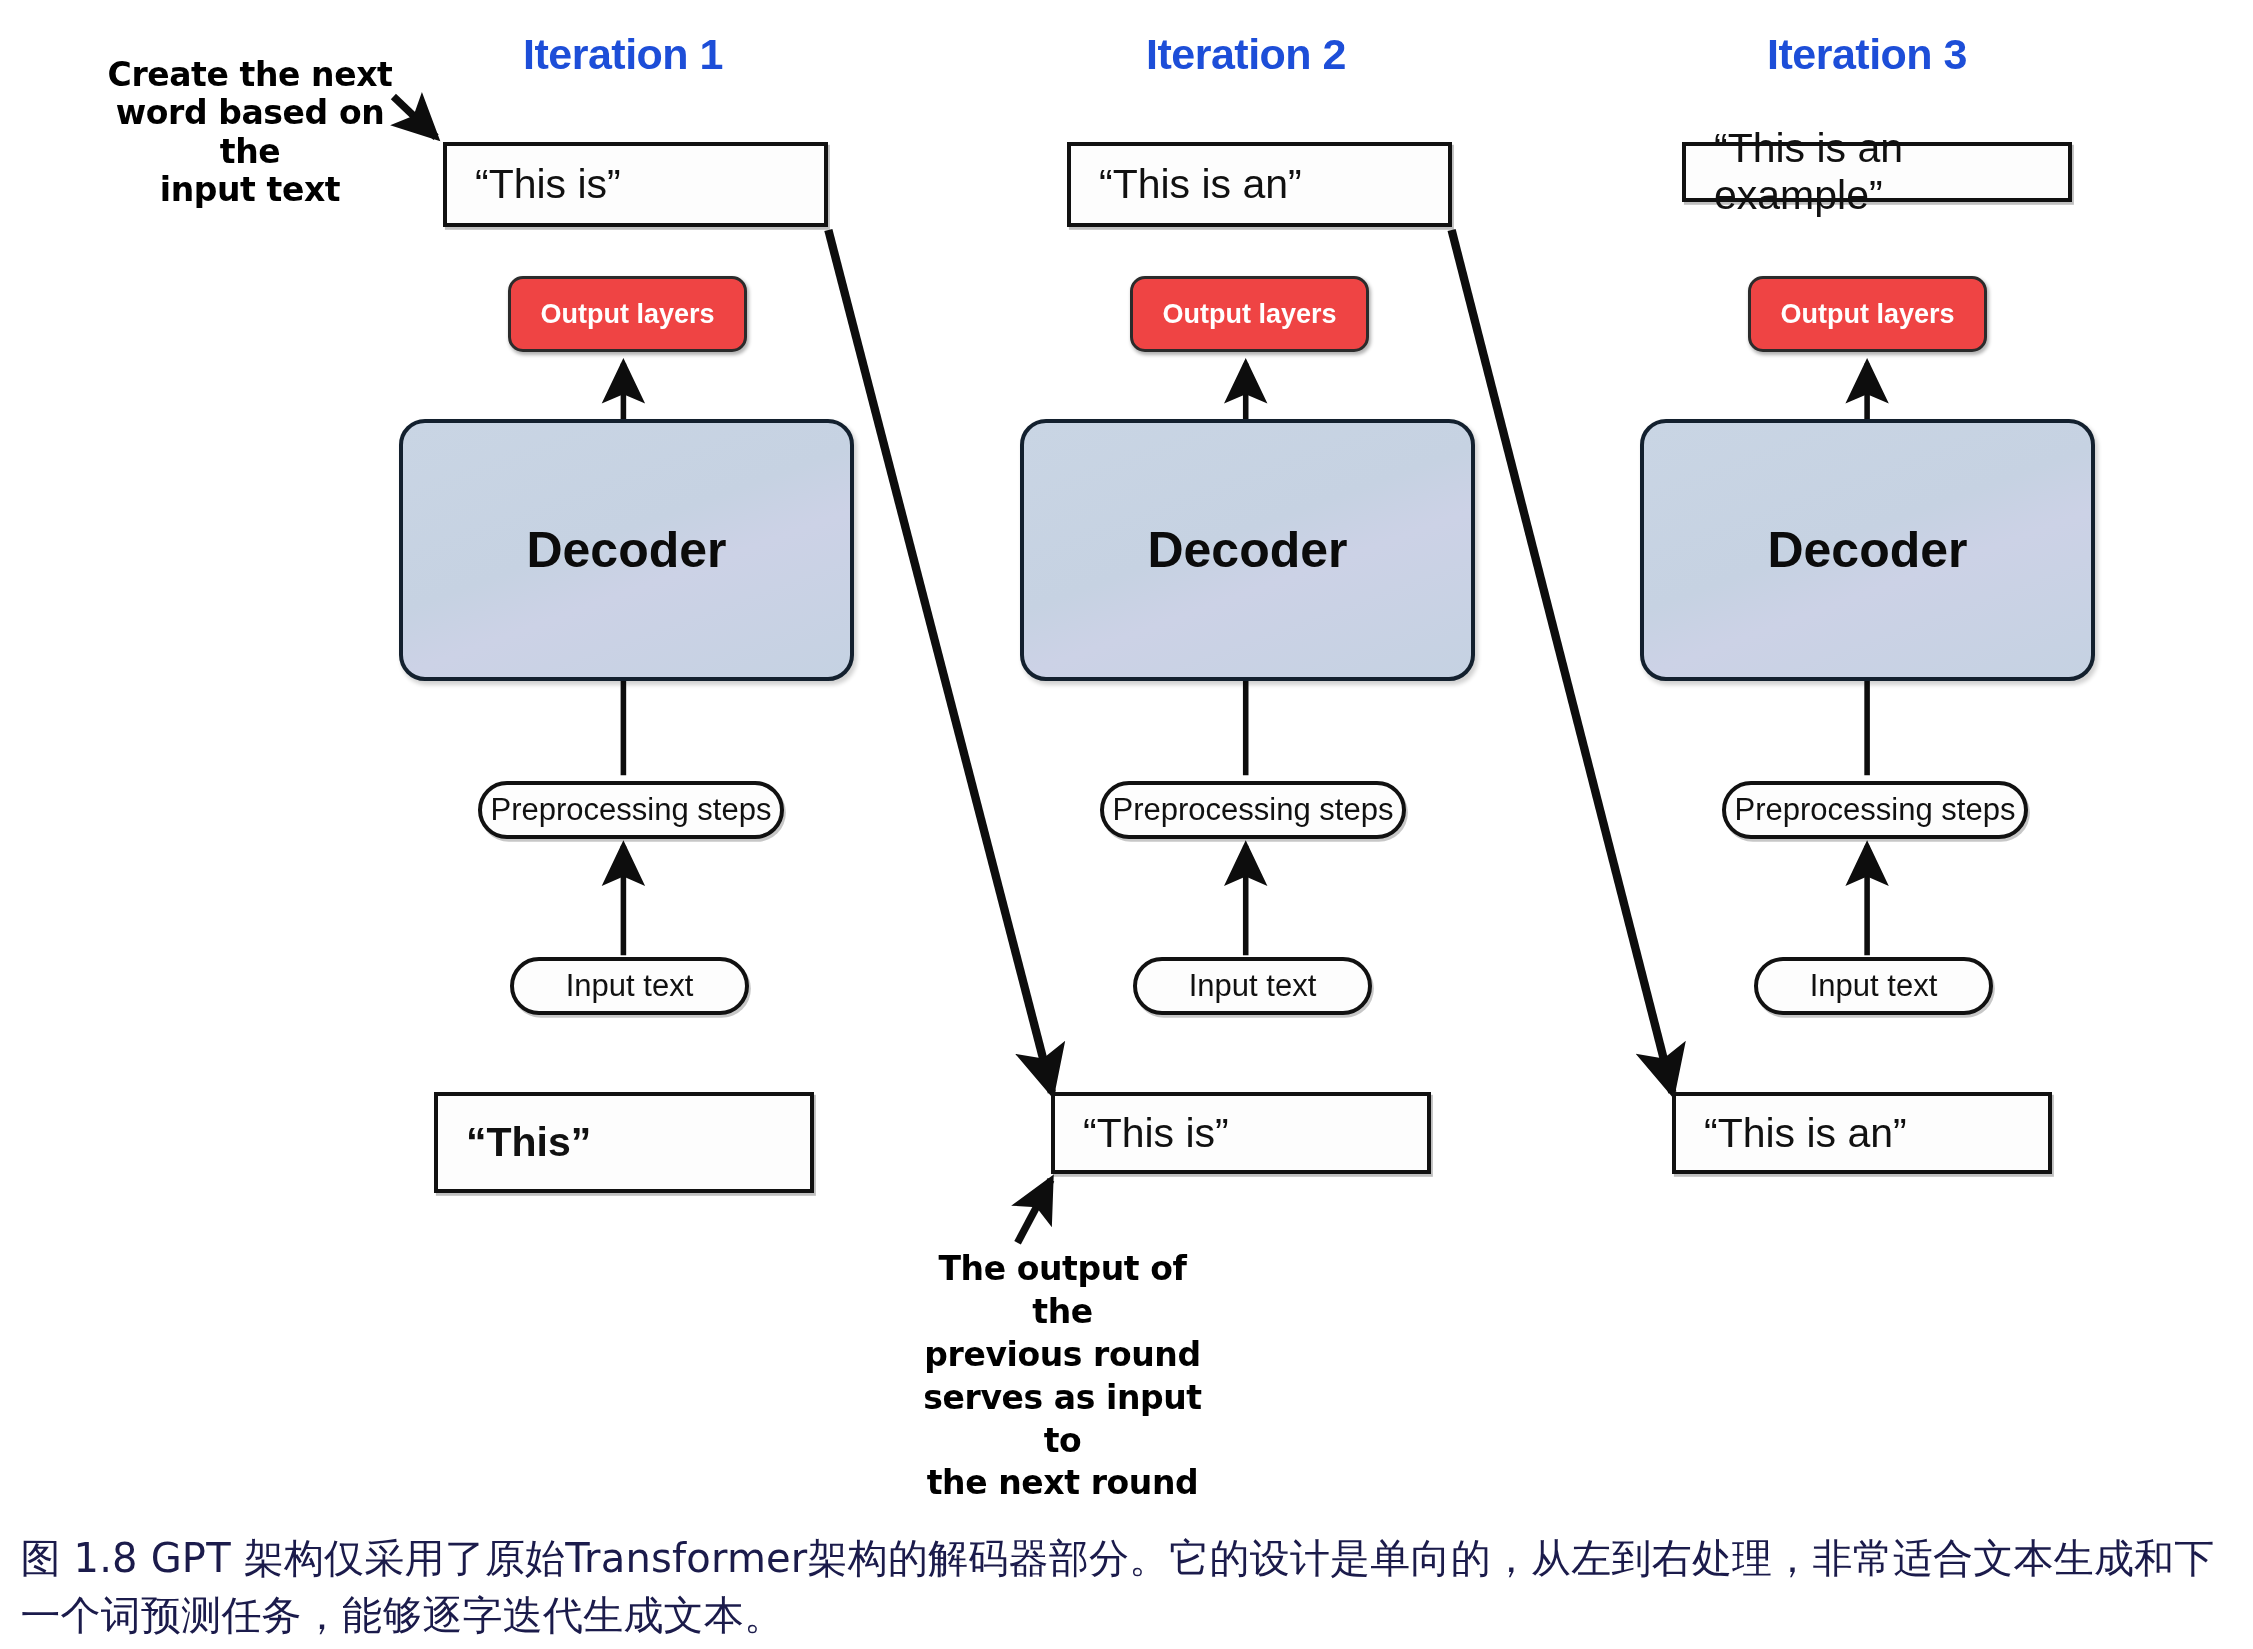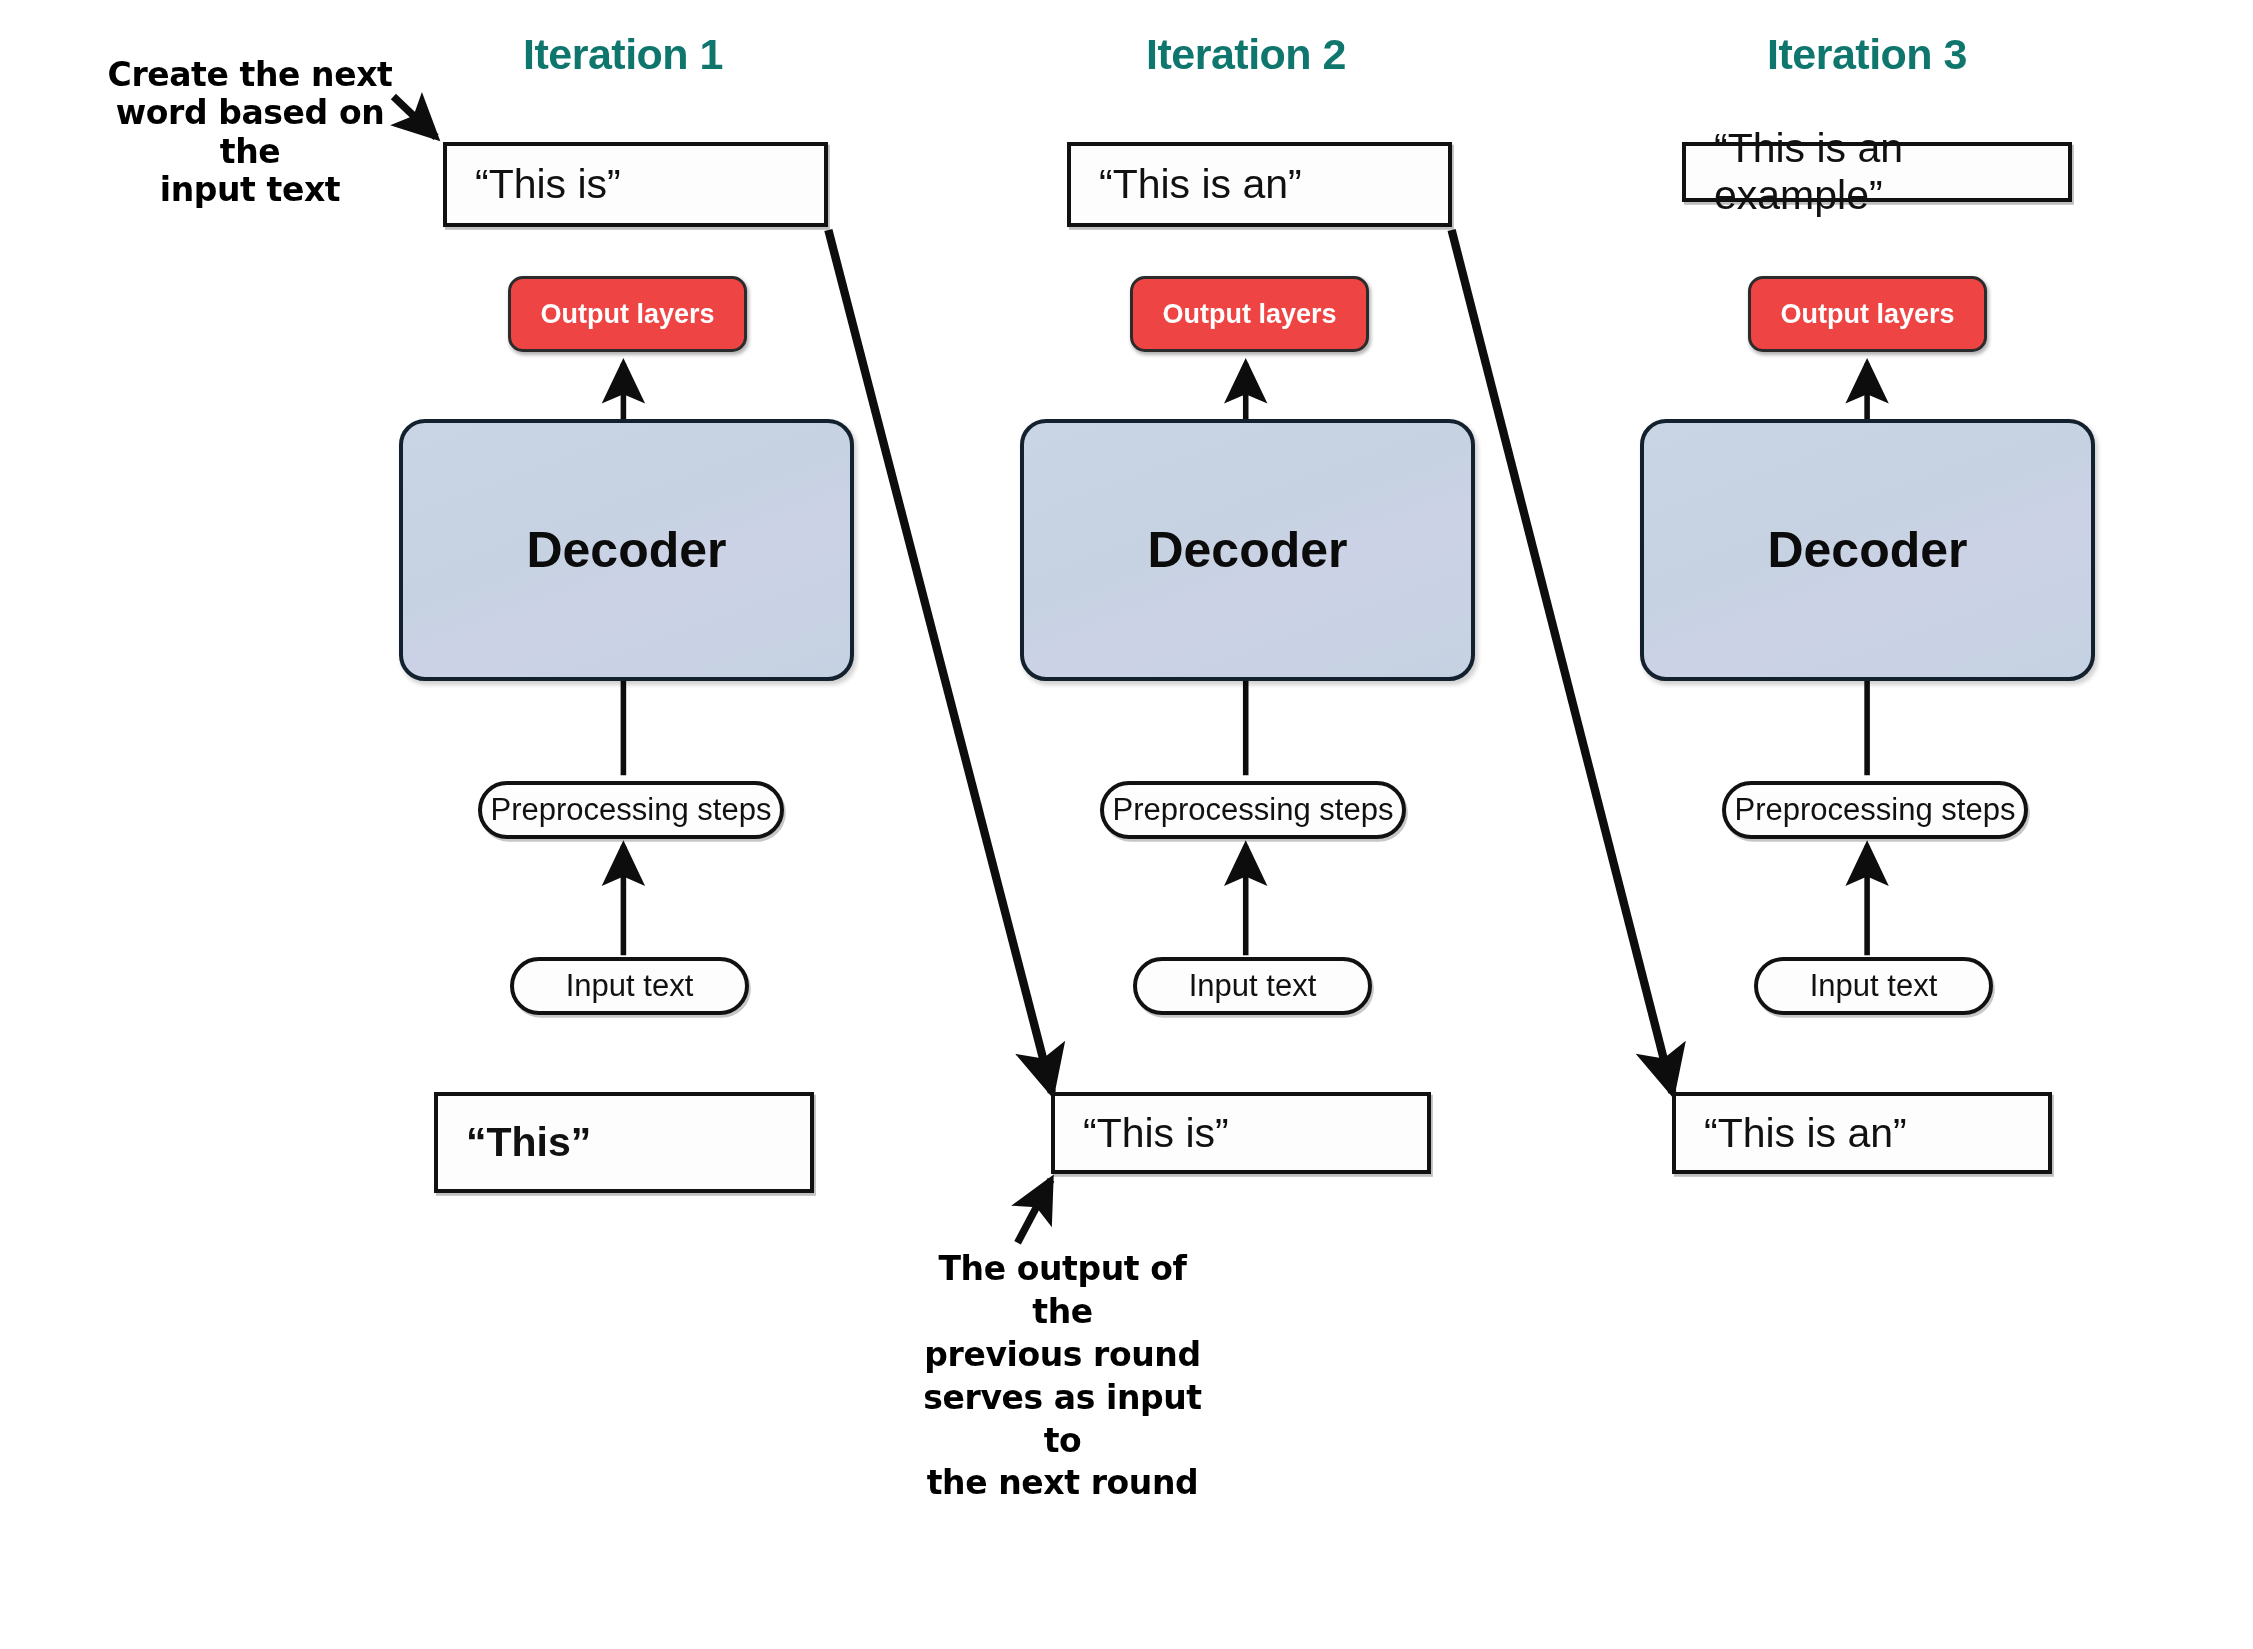--- a/index.html
+++ b/index.html
@@ -23,21 +23,21 @@
     height: 1649px;
     padding-left: 11px;
   }
 
   .abs { position: absolute; box-sizing: border-box; }
 
   
   .col-title {
     font-size: 43px;
     font-weight: bold;
-    color: #0f766e;
+    color: #1d4ed8;
     text-align: center;
     letter-spacing: -0.5px;
     white-space: nowrap;
   }
 
   
   .sentence-box {
     border: 4.6px solid #111;
     background: #fdfdfd;
     display: flex;
@@ -264,15 +264,16 @@
   </div>
 
   <div class="abs pill" style="left:1754px; top:957px; width:239px; height:58px;">
     <span>Input text</span>
   </div>
 
   <div class="abs sentence-box" style="left:1672px; top:1092px; width:380px; height:82px;">
     <span>“This is an”</span>
   </div>
 
+  <div class="abs caption" style="left:20.4px; top:1530px; width:2217px;">图 1.8  GPT 架构仅采用了原始Transformer架构的解码器部分。它的设计是单向的，从左到右处理，非常适合文本生成和下一个词预测任务，能够逐字迭代生成文本。</div>
 
 </div>
 
 
 </body></html>

